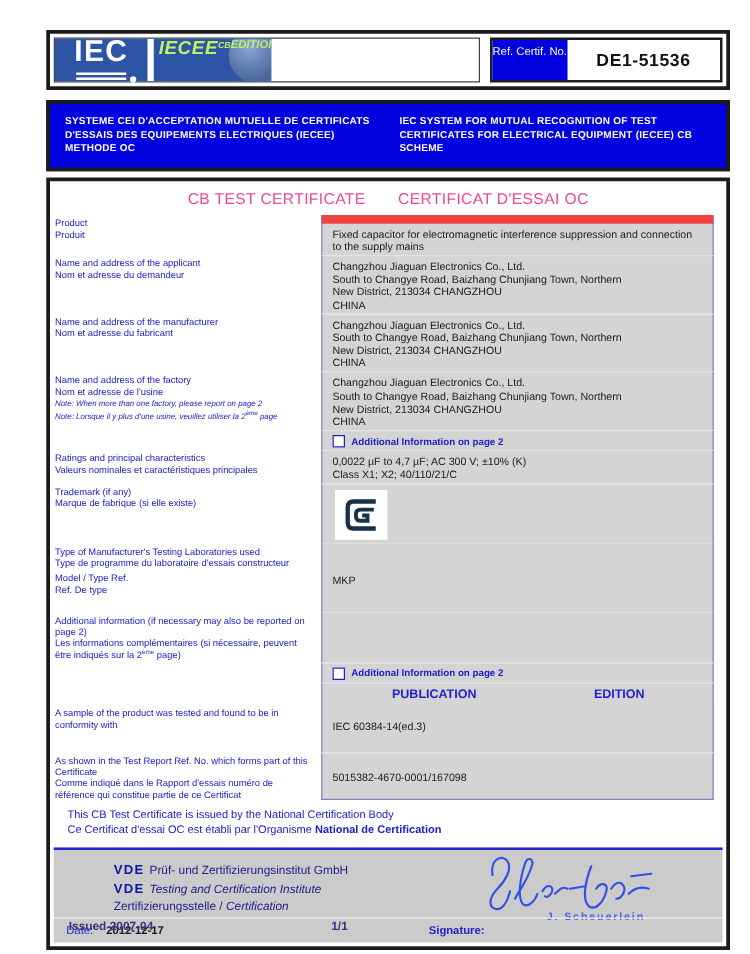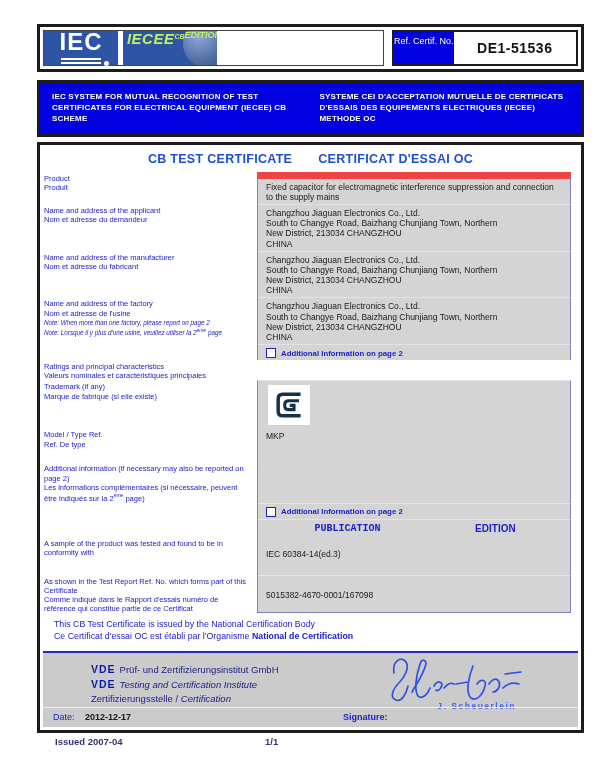--- a/index.html
+++ b/index.html
@@ -20,37 +20,37 @@
   .iecee-l2{font-size:7px;font-weight:bold;font-style:italic;position:relative;z-index:1;line-height:1.2;margin-top:2px;}
   .iecee-l3{font-size:9px;font-weight:bold;font-style:italic;position:relative;z-index:1;line-height:1;}
   .ref-box{width:182px;border:2px solid #1c1c1c;background:#fff;display:flex;flex-direction:row;}
   .ref-label{background:#0101df;color:#fff;font-size:9px;text-align:center;padding:4px 0 3px;}
   .ref-value{flex:1;display:flex;align-items:center;justify-content:center;font-size:14px;font-weight:bold;color:#111;letter-spacing:.5px;}
   
   .banner-box{background:#0101df;border:3px solid #1c1c1c;color:#ffffff;display:flex;gap:18px;padding:8px 12px 9px;margin-bottom:5px;}
   .banner-col{width:50%;font-size:8px;font-weight:bold;line-height:1.4;letter-spacing:.2px;}
   
   .main-box{padding:0 0 3px 0;}
-  .cert-title{text-align:center;color:#1d4ed8;font-weight:bold;font-size:12.5px;padding:7px 0 4px;letter-spacing:.3px;}
+  .cert-title{text-align:center;color:#ec4899;font-weight:normal;font-size:12.5px;padding:7px 0 4px;letter-spacing:.3px;}
   .cert-title .t-gap{display:inline-block;width:26px;}
   .grid{margin:2px 0 0 0;}
   .row{display:flex;}
   .lbl{width:217px;box-sizing:border-box;padding:2px 8px 0 4px;color:#2020cc;font-size:7.5px;line-height:1.22;flex-shrink:0;}
   .lbl .fr{display:block;}
   .note{font-size:6.3px;font-style:italic;margin-top:7px;line-height:1.25;}
   .val{flex:1;margin-right:10px;background:#d4d4d4;border-left:1px solid #8080c0;border-right:1px solid #8080c0;box-sizing:border-box;padding:3px 8px 2px;font-size:8.5px;line-height:1.2;color:#1a1a1a;}
   .row:first-child .val{border-top:7px solid #ef4444;}
   .row:last-child .val{border-bottom:1px solid #8080c0;}
   .val.sep{border-top:1px solid #e2e2ea;}
   .pre{white-space:pre-line;}
   .cb-row{color:#2020cc;font-weight:bold;font-size:7.8px;display:flex;align-items:center;}
   .cb{display:inline-block;width:8px;height:8px;border:1.3px solid #2020cc;background:#fff;margin-right:5px;flex-shrink:0;}
   .tm-badge{width:42px;height:40px;background:#ffffff;display:flex;align-items:center;justify-content:center;margin:1px 0 1px 2px;}
   .pubed{display:flex;color:#2020cc;font-weight:bold;font-size:10px;align-items:center;}
-  .pubed .p1{width:55%;text-align:center;font-family:Liberation Mono, monospace;}
+  .pubed .p1{width:55%;text-align:center;}
   .pubed .p2{flex:1;text-align:center;}
   .issued-by{color:#2020cc;font-size:8.8px;line-height:1.35;padding:6px 10px 5px 14px;}
   
   .sig-panel{margin:3px 3px 0 3px;background:#cbcbcb;border-top:2px solid #2626cc;position:relative;height:74px;}
   .vde-block{position:absolute;left:48px;top:9px;font-size:9.5px;line-height:1.45;color:#20208a;}
   .vde-logo{font-weight:800;color:#0b17a8;letter-spacing:1px;font-size:10.5px;margin-right:4px;}
   .vde-it{font-style:italic;}
   .sig-art{position:absolute;right:48px;top:0px;}
   .signer-name{position:absolute;right:62px;bottom:16px;color:#4a66e0;font-size:8.5px;font-weight:bold;letter-spacing:1.5px;}
   .date-row{position:absolute;left:0;right:0;bottom:0;height:19px;border-top:1px solid #f0f0f0;font-size:9px;}
@@ -86,22 +86,22 @@
         <span class="iecee-l3">EDITION</span>
       </div>
     </div>
     <div class="ref-box">
       <div class="ref-label">Ref. Certif. No.</div>
       <div class="ref-value">DE1-51536</div>
     </div>
   </div>
 
   <div class="banner-box">
+    <div class="banner-col">SYSTEME CEI D'ACCEPTATION MUTUELLE DE CERTIFICATS D'ESSAIS DES EQUIPEMENTS ELECTRIQUES (IECEE) METHODE OC</div>
     <div class="banner-col">IEC SYSTEM FOR MUTUAL RECOGNITION OF TEST CERTIFICATES FOR ELECTRICAL EQUIPMENT (IECEE) CB SCHEME</div>
-    <div class="banner-col">SYSTEME CEI D'ACCEPTATION MUTUELLE DE CERTIFICATS D'ESSAIS DES EQUIPEMENTS ELECTRIQUES (IECEE) METHODE OC</div>
   </div>
 
   <div class="box main-box">
     <div class="cert-title">
       <span>CB TEST CERTIFICATE</span><span class="t-gap"></span><span>CERTIFICAT D'ESSAI OC</span>
     </div>
 
     <div class="grid">
 
       <div class="row">
@@ -155,37 +155,46 @@
           <span class="cb"></span>
           <span>Additional Information on page 2</span>
         </div>
       </div>
 
       <div class="row">
         <div class="lbl">
           <span>Ratings and principal characteristics</span>
           <span class="fr">Valeurs nominales et caractéristiques principales</span>
         </div>
+        <div class="val pre sep" style="min-height:24px">0,0022 µF to 4,7 µF; AC 300 V; ±10% (K)
+Class X1; X2; 40/110/21/C</div>
       </div>
 
       <div class="row">
         <div class="lbl">
           <span>Trademark (if any)</span>
           <span class="fr">Marque de fabrique (si elle existe)</span>
         </div>
         <div class="val sep" style="min-height:42px">
           <span class="tm-badge">
             <svg width="36" height="34" viewBox="0 0 44 44">
               <path d="M37,8 L14,8 Q8,8 8,14 L8,30 Q8,36 14,36 L37,36" stroke="#15314b" stroke-width="4.5" fill="none"></path>
               <path d="M35,16.5 L22,16.5 Q16.5,16.5 16.5,21 L16.5,23.5 Q16.5,28 22,28 L28.5,28 L28.5,22.5 L23,22.5" stroke="#15314b" stroke-width="4" fill="none"></path>
             </svg>
           </span>
         </div>
       </div>
 
+      <div class="row">
+        <div class="lbl">
+          <span>Type of Manufacturer's Testing Laboratories used</span>
+          <span class="fr">Type de programme du laboratoire d'essais constructeur</span>
+        </div>
+        <div class="val" style="min-height:21px"></div>
+      </div>
 
       <div class="row">
         <div class="lbl">
           <span>Model / Type Ref.</span>
           <span class="fr">Ref. De type</span>
         </div>
         <div class="val" style="min-height:34px">MKP</div>
       </div>
 
       <div class="row">

